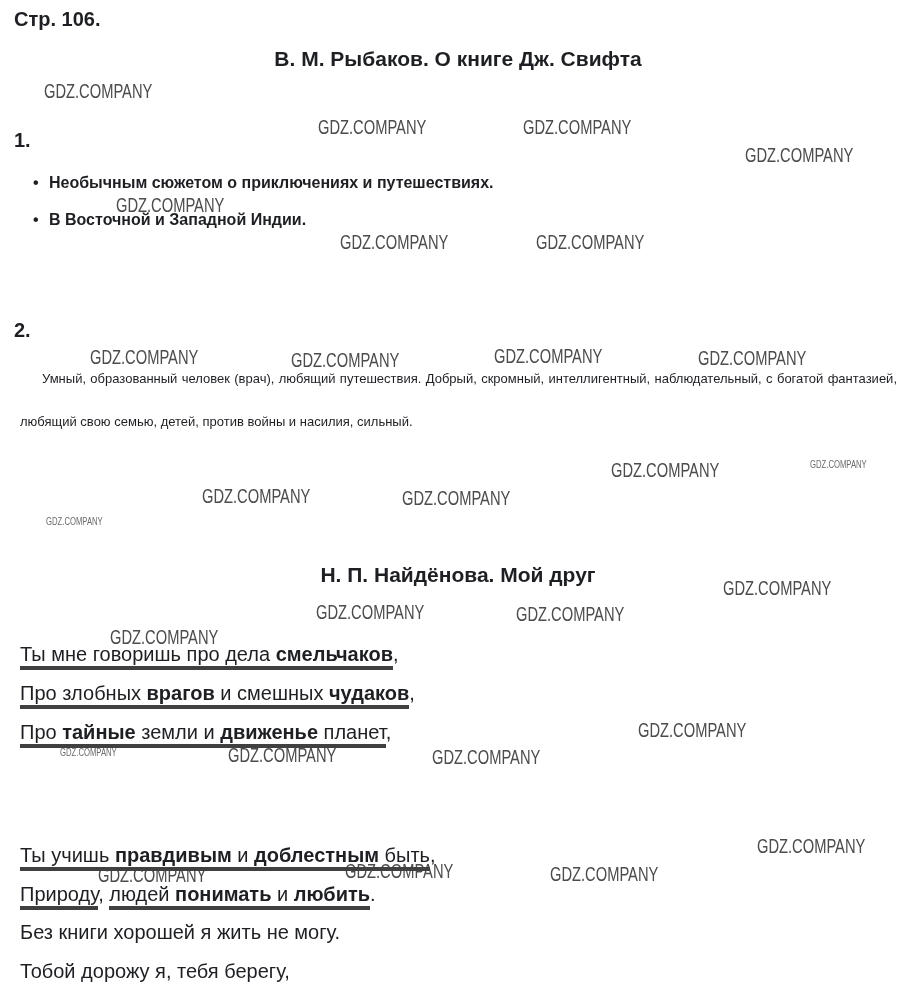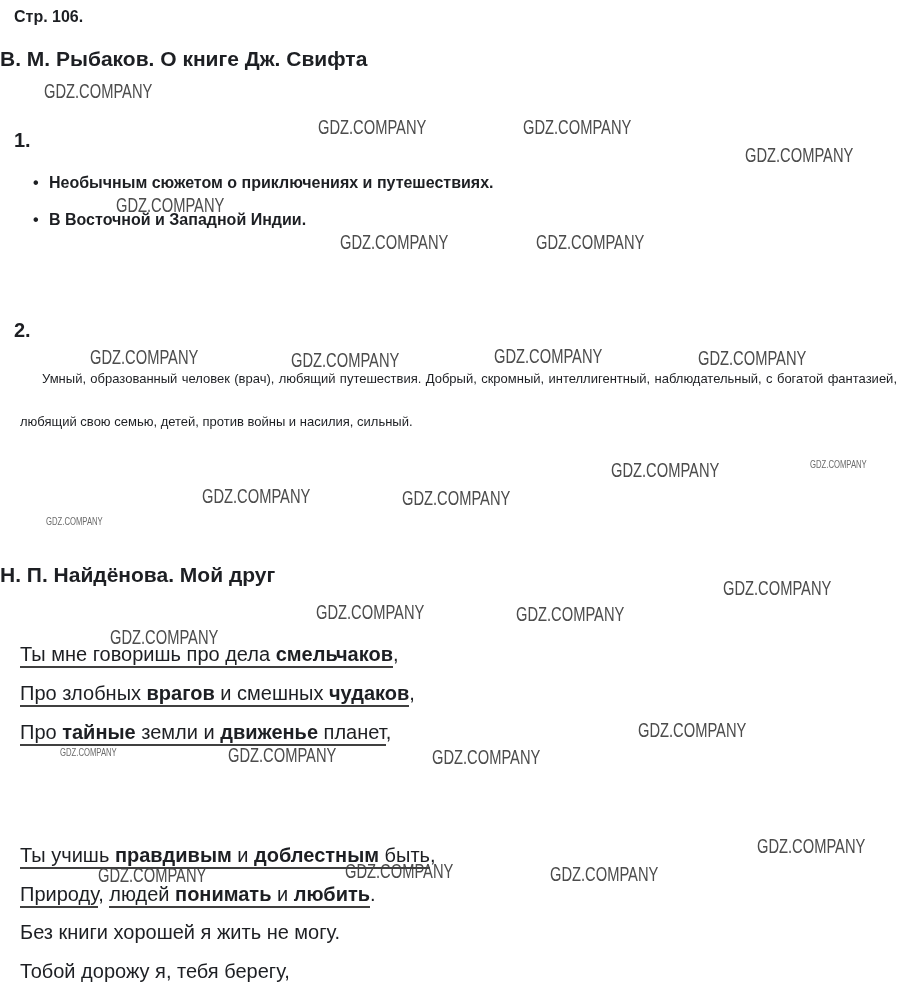--- a/index.html
+++ b/index.html
@@ -5,41 +5,41 @@
   html,body{margin:0;padding:0;background:#ffffff;}
   .page{
     position:relative;
     width:916px;height:996px;
     background:#ffffff;
     font-family:"Liberation Sans","DejaVu Sans",sans-serif;
     color:#1d1f23;
     overflow:hidden;
   }
   .pos{position:absolute;margin:0;}
-  .page-label{left:14px;top:8px;font-size:16px;font-weight:bold;}
-  .h-center{left:0;width:916px;text-align:left;font-size:21px;font-weight:bold;line-height:1.15;}
+  .page-label{left:14px;top:8px;font-size:20px;font-weight:bold;}
+  .h-center{left:0;width:916px;text-align:center;font-size:21px;font-weight:bold;line-height:1.15;}
   .h1{top:47px;}
   .h2{top:563px;}
   .qnum{left:14px;font-size:20px;font-weight:bold;}
   .q1num{top:129px;}
   .q2num{top:319px;}
   .bullets{left:33px;top:165px;list-style:none;padding:0;font-size:16px;line-height:36.5px;width:860px;font-weight:bold;}
   .bullets li{display:block;}
   .bullets .marker{display:inline-block;width:16px;}
   .para{
     left:20px;top:357px;width:877px;
     font-size:13px;line-height:43px;
     text-align:justify;text-indent:22px;
   }
   .stanza{left:20px;width:860px;font-size:20px;}
   .stanza1{top:635px;line-height:39px;}
   .stanza2{top:836px;line-height:38.5px;}
   .pline{white-space:nowrap;}
   .pline .b{font-weight:bold;}
-  .pline .u{border-bottom:2px solid #404040;padding-bottom:1px;}
+  .pline .u{border-bottom:4px solid #404040;padding-bottom:1px;}
   .wm{
     position:absolute;
     font-family:"Liberation Sans","DejaVu Sans",sans-serif;
     color:#4c4c4c;
     white-space:nowrap;
     line-height:1;
     transform:scaleX(0.70);
     transform-origin:left top;
     letter-spacing:0px;
   }

